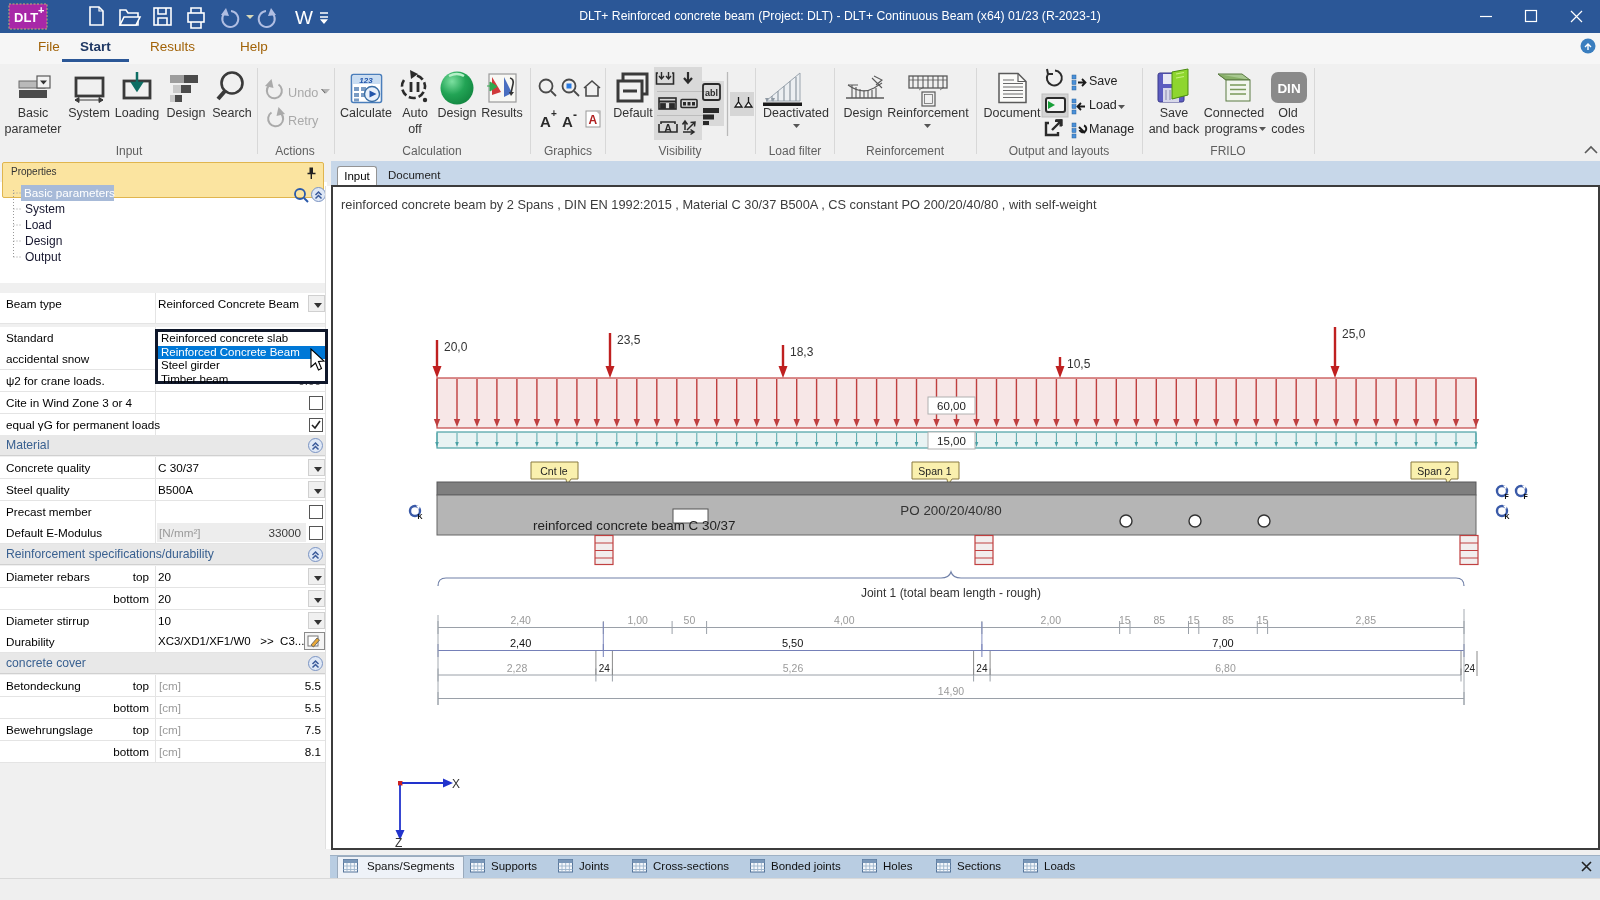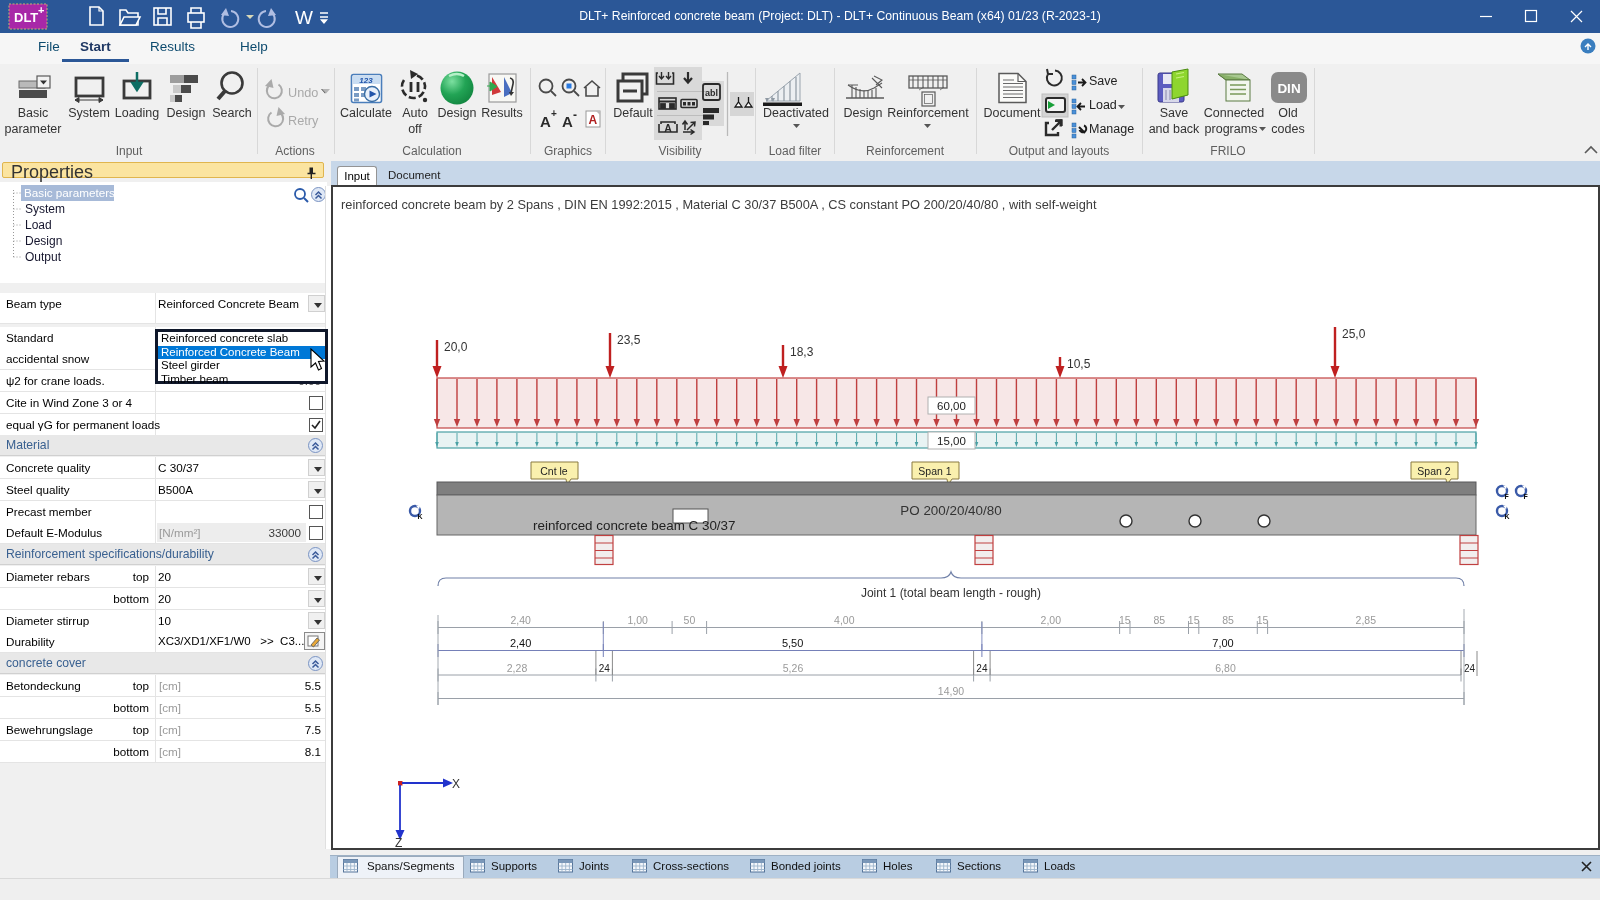--- a/index.html
+++ b/index.html
@@ -1,19 +1,19 @@
 <!DOCTYPE html>
 <html><head><meta charset="utf-8"><style>
 *{margin:0;padding:0;box-sizing:border-box;font-family:"Liberation Sans",sans-serif;}
 html,body{width:1600px;height:900px;overflow:hidden;background:#f0f0f0;}
 .abs{position:absolute;}
 #titlebar{position:absolute;left:0;top:0;width:1600px;height:33px;background:#2b5797;}
 #title-text{position:absolute;left:90px;top:0;width:1500px;height:33px;text-align:center;line-height:33px;color:#fff;font-size:12.2px;}
 #menubar{position:absolute;left:0;top:33px;width:1600px;height:31px;background:#f6f6f6;}
-.menu-item{position:absolute;top:0;height:28px;line-height:28px;font-size:13.5px;color:#0c4a6e;}
+.menu-item{position:absolute;top:0;height:28px;line-height:28px;font-size:13.5px;color:#a16207;}
 #leftpanel{position:absolute;left:0;top:161px;width:330px;height:716px;background:#f0f0f0;}
 .prow{position:absolute;left:0;width:327px;background:#fff;border-bottom:1px solid #e4e4e4;font-size:11.7px;color:#000;}
 .prow .lbl{position:absolute;left:6px;top:0;line-height:21px;}
 .prow .sublbl{position:absolute;right:178px;top:0;line-height:21px;}
 .prow .val{position:absolute;left:158px;top:0;line-height:21px;}
 .prow .vsep{position:absolute;left:155px;top:0;width:1px;height:100%;background:#e4e4e4;}
 .prow .unit{position:absolute;left:158px;top:0;line-height:21px;color:#9a9a9a;}
 .psec{position:absolute;left:0;width:327px;height:21px;background:#e8e8e8;border-bottom:1px solid #d0d0d0;font-size:12.2px;color:#3a6191;line-height:21px;padding-left:6px;}
 .ddbtn{position:absolute;right:2px;top:2px;width:17px;height:17px;background:#f0f0f0;border:1px solid #d0d0d0;}
 .ddbtn:after{content:"";position:absolute;left:4.5px;top:6.5px;border-left:4px solid transparent;border-right:4px solid transparent;border-top:5px solid #333;}
@@ -301,21 +301,21 @@
  <path d="M1218 10 l8 6 l24 0" fill="#88b068" stroke="#5a7a42"></path>
  <rect x="1226" y="16" width="24" height="21" fill="#f2f6ee" stroke="#5a7a42"></rect>
  <path d="M1230 21 h16 M1230 25.5 h16 M1230 30 h16" stroke="#7a9a5a" stroke-width="1.6"></path>
  <rect x="1271" y="8" width="36" height="31" rx="7" fill="#8a8a8a"></rect>
  <text x="1289" y="29" font-size="13.5" font-weight="bold" fill="#fff" text-anchor="middle">DIN</text>
 </g>
 <path d="M1585 89 l6 -6 l6 6" stroke="#5a5a5a" stroke-width="1.6" fill="none"></path>
 </svg>
 <div id="leftpanel">
 <div class="abs" style="left:0;top:21px;width:327px;height:101px;background:#fff;"></div>
-<div class="abs" style="left:2px;top:1px;width:322px;height:16px;background:#fbe4a0;border:1px solid #e0b54e;border-radius:2px;font-size:18px;color:#333;line-height:18px;padding-left:8px;">Properties<svg class="abs" style="right:6px;top:3px" width="12" height="14">
+<div class="abs" style="left:2px;top:1px;width:322px;height:36px;background:#fbe4a0;border:1px solid #e0b54e;border-radius:2px;font-size:10px;color:#333;line-height:18px;padding-left:8px;">Properties<svg class="abs" style="right:6px;top:3px" width="12" height="14">
         <path d="M4.5 1.5 h3.5 v5.5 h-3.5 z" fill="#222" stroke="none"></path>
         <path d="M2.5 7.5 h8 M6.3 7.5 v5.5" stroke="#222" stroke-width="1.4" fill="none"></path>
       </svg></div>
 <svg class="abs" style="left:0;top:21px" width="327" height="101">
       <path d="M13.5 8 V75" stroke="#999" stroke-width="1" stroke-dasharray="1,2"></path>
       <path d="M13.5 11 h8" stroke="#999" stroke-width="1" stroke-dasharray="1,2"></path>
       <path d="M13.5 27 h8" stroke="#999" stroke-width="1" stroke-dasharray="1,2"></path>
       <path d="M13.5 43 h8" stroke="#999" stroke-width="1" stroke-dasharray="1,2"></path>
       <path d="M13.5 59 h8" stroke="#999" stroke-width="1" stroke-dasharray="1,2"></path>
       <path d="M13.5 75 h8" stroke="#999" stroke-width="1" stroke-dasharray="1,2"></path>

